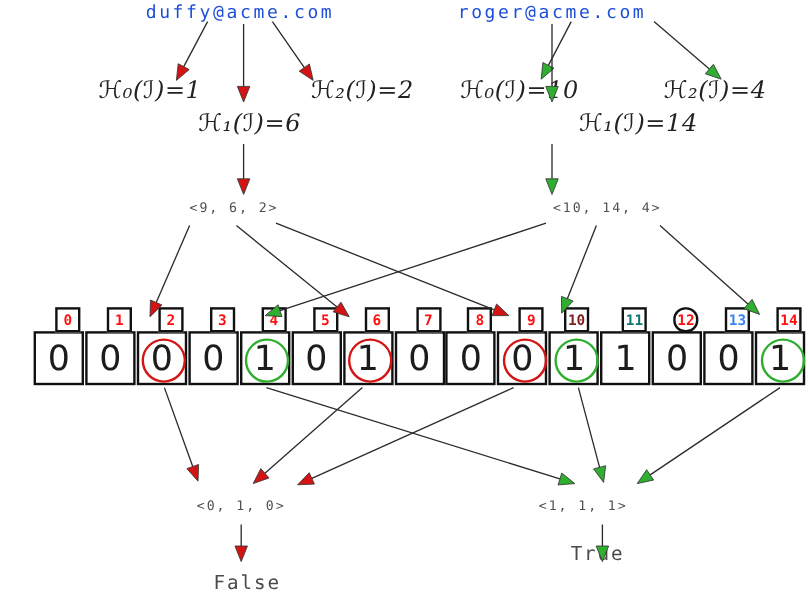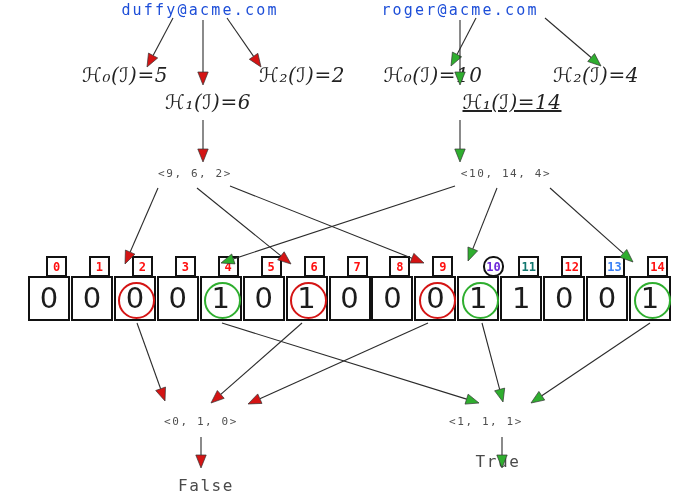--- a/index.html
+++ b/index.html
@@ -68,25 +68,25 @@
       <line x1="482" y1="323" x2="499.66028496753773" y2="389.4363101159753" stroke="#2b2b2b" stroke-width="1.1"></line>
       <polygon points="503,402 494.63480901392785,390.7721961289602 504.6857609211476,388.10042410299036" fill="#2fae2f" stroke="#333333" stroke-width="0.7"></polygon>
       <line x1="650" y1="323" x2="541.7886771520386" y2="395.74710779694885" stroke="#2b2b2b" stroke-width="1.1"></line>
       <polygon points="531,403 538.8875202708182,391.43163693613343 544.6898340332591,400.0625786577643" fill="#2fae2f" stroke="#333333" stroke-width="0.7"></polygon>
       <line x1="502" y1="437" x2="502" y2="455" stroke="#2b2b2b" stroke-width="1.1"></line>
       <polygon points="502,468 496.8,455 507.2,455" fill="#2fae2f" stroke="#333333" stroke-width="0.7"></polygon>
     </svg>
   <div id="labels-layer">
       <div class="lbl mono email" style="left: 200px; top: 1px;">duffy@acme.com</div>
       <div class="lbl mono email" style="left: 460px; top: 1px;">roger@acme.com</div>
-      <div class="lbl hash" style="left: 125px; top: 63px;">ℋ₀(ℐ)=5</div>
+      <div class="lbl hash" style="left: 125px; top: 63px;">ℋ₀(ℐ)=1</div>
       <div class="lbl hash" style="left: 208px; top: 90px;">ℋ₁(ℐ)=6</div>
       <div class="lbl hash" style="left: 302px; top: 63px;">ℋ₂(ℐ)=2</div>
       <div class="lbl hash" style="left: 433px; top: 63px;">ℋ₀(ℐ)=10</div>
-      <div class="lbl hash" style="left: 512px; top: 90px; text-decoration: underline;">ℋ₁(ℐ)=14</div>
+      <div class="lbl hash" style="left: 532px; top: 90px;">ℋ₁(ℐ)=14</div>
       <div class="lbl hash" style="left: 596px; top: 63px;">ℋ₂(ℐ)=4</div>
       <div class="lbl mono tuple" style="left: 195px; top: 167px;">&lt;9, 6, 2&gt;</div>
       <div class="lbl mono tuple" style="left: 506px; top: 167px;">&lt;10, 14, 4&gt;</div>
       <div class="lbl mono tuple" style="left: 201px; top: 415px;">&lt;0, 1, 0&gt;</div>
       <div class="lbl mono tuple" style="left: 486px; top: 415px; text-align: right;">&lt;1, 1, 1&gt;</div>
       <div class="lbl mono verdict" style="left: 206px; top: 476px;">False</div>
       <div class="lbl mono verdict" style="left: 498px; top: 452px;">True</div>
     </div>
   <div id="array-layer">
       <div class="cell" style="left: 28px; top: 276px; width: 38px; height: 41px;">
@@ -130,29 +130,29 @@
       <div class="idx-box" style="left: 389.44px; top: 256px; width: 17px; height: 17px; color: rgb(255, 16, 16);">8</div>
       <div class="cell" style="left: 414.37px; top: 276px; width: 38px; height: 41px;">
         <span class="cell-value">0</span>
         <div class="match-circle" style="width: 33px; height: 33px; left: 2.5px; top: 4px; border-color: rgb(212, 20, 20);"></div>
       </div>
       <div class="idx-box" style="left: 432.37px; top: 256px; width: 17px; height: 17px; color: rgb(255, 16, 16);">9</div>
       <div class="cell" style="left: 457.3px; top: 276px; width: 38px; height: 41px;">
         <span class="cell-value">1</span>
         <div class="match-circle" style="width: 33px; height: 33px; left: 2.5px; top: 4px; border-color: rgb(47, 174, 47);"></div>
       </div>
-      <div class="idx-box" style="left: 483px; top: 256px; width: 17px; height: 17px; color: #6d28d9; border-radius: 10px;">10</div>
+      <div class="idx-box" style="left: 470px; top: 256px; width: 17px; height: 17px; color: #7f1d1d;">10</div>
       <div class="cell" style="left: 500.23px; top: 276px; width: 38px; height: 41px;">
         <span class="cell-value">1</span>
       </div>
       <div class="idx-box" style="left: 518.23px; top: 256px; width: 17px; height: 17px; color: #0f766e;">11</div>
       <div class="cell" style="left: 543.16px; top: 276px; width: 38px; height: 41px;">
         <span class="cell-value">0</span>
       </div>
-      <div class="idx-box" style="left: 561.16px; top: 256px; width: 17px; height: 17px; color: rgb(255, 16, 16);">12</div>
+      <div class="idx-box" style="left: 561.16px; top: 256px; width: 17px; height: 17px; color: rgb(255, 16, 16); border-radius: 10px;">12</div>
       <div class="cell" style="left: 586.09px; top: 276px; width: 38px; height: 41px;">
         <span class="cell-value">0</span>
       </div>
       <div class="idx-box" style="left: 604.09px; top: 256px; width: 17px; height: 17px; color: #3b82f6;">13</div>
       <div class="cell" style="left: 629.02px; top: 276px; width: 38px; height: 41px;">
         <span class="cell-value">1</span>
         <div class="match-circle" style="width: 33px; height: 33px; left: 2.5px; top: 4px; border-color: rgb(47, 174, 47);"></div>
       </div>
       <div class="idx-box" style="left: 647.02px; top: 256px; width: 17px; height: 17px; color: rgb(255, 16, 16);">14</div>
     </div>

